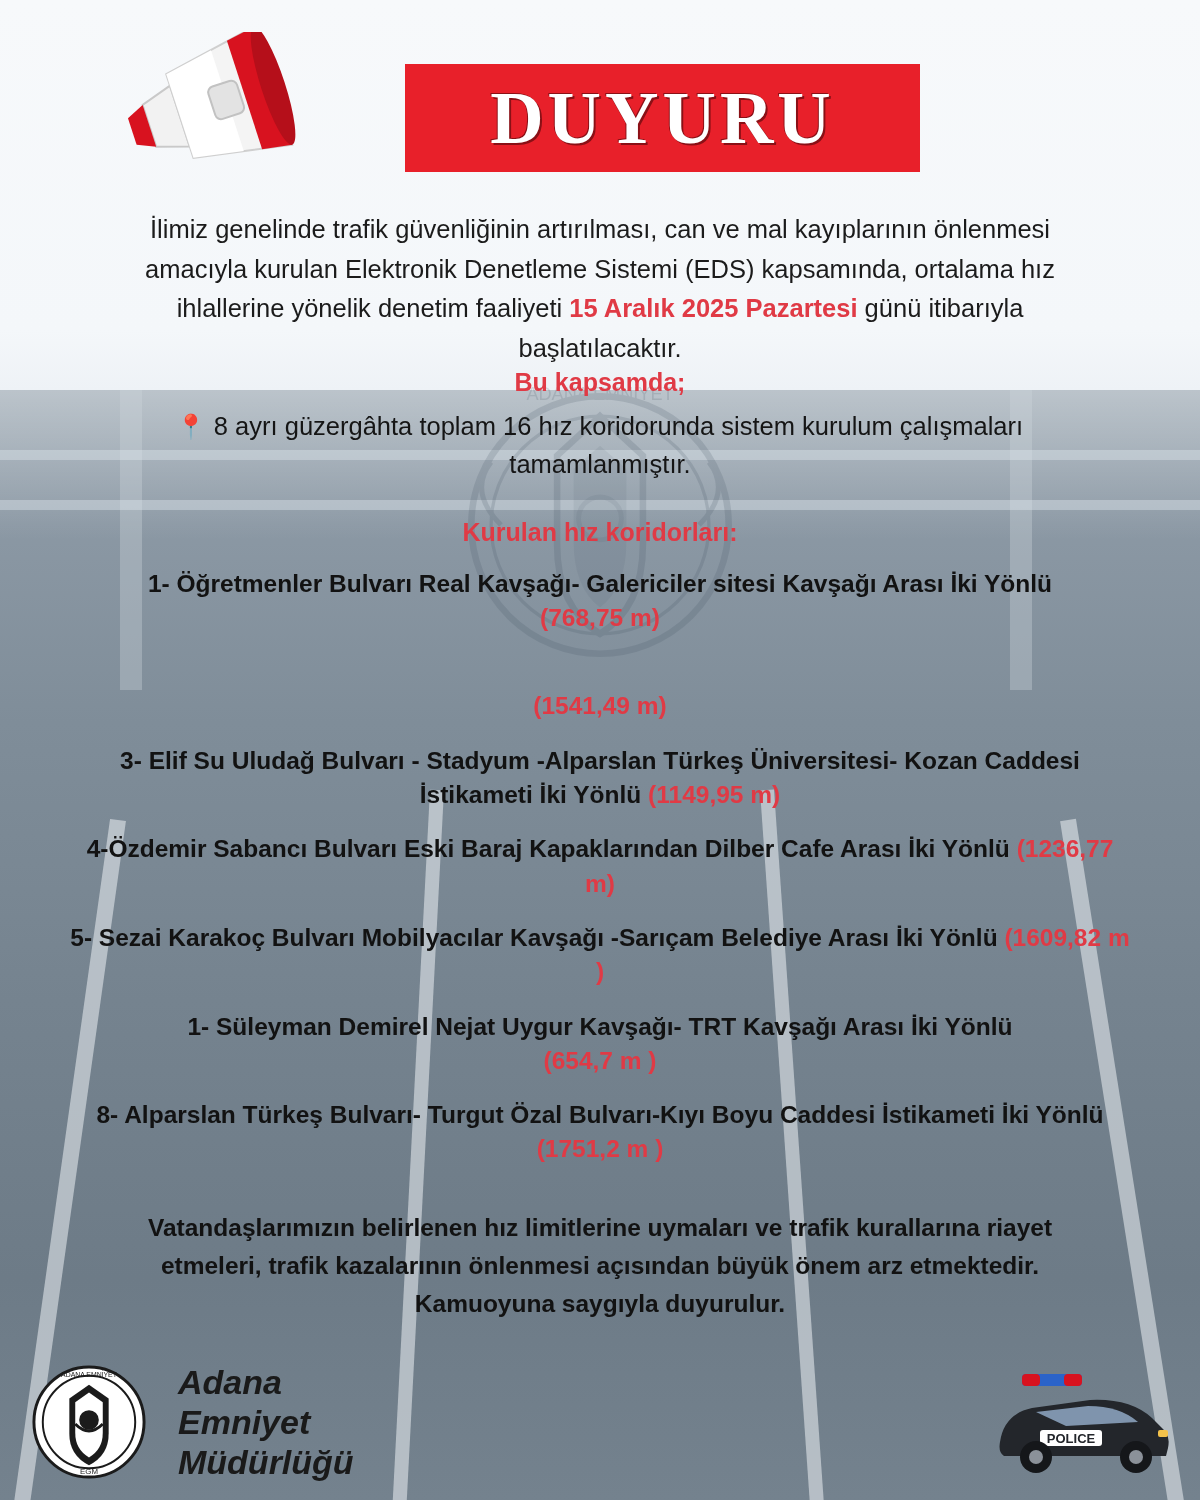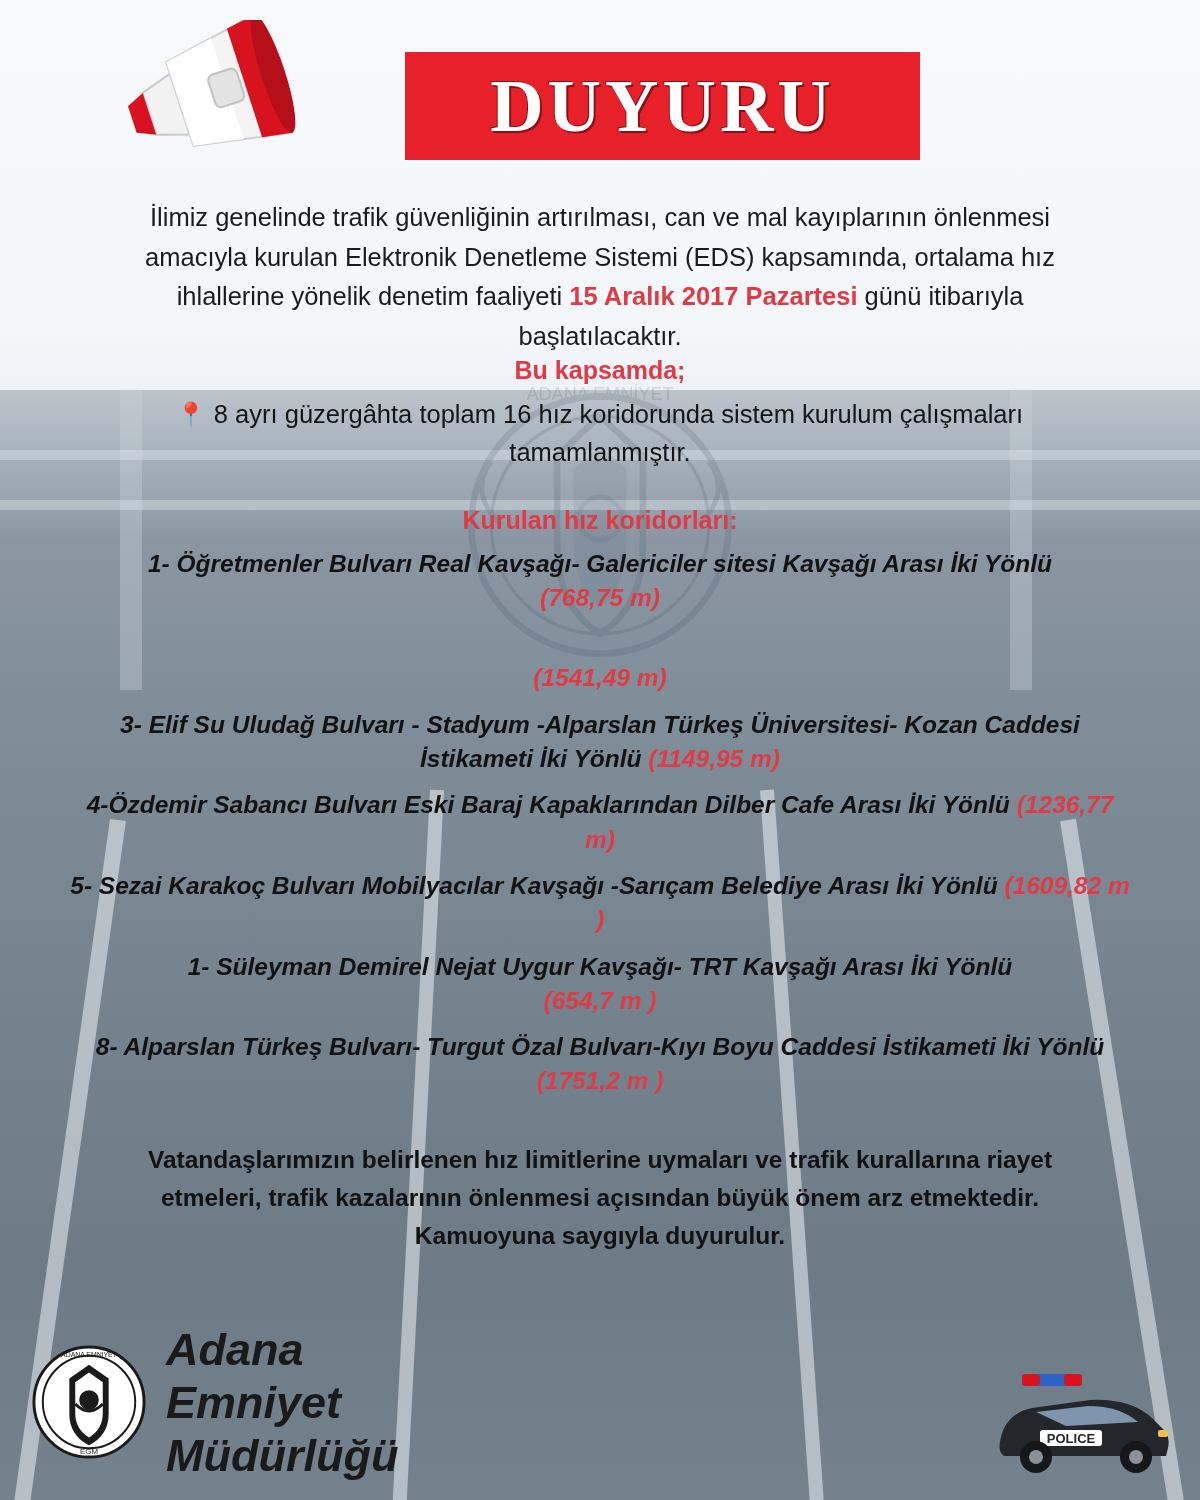--- a/index.html
+++ b/index.html
@@ -80,21 +80,21 @@
     width: 330px;
     height: 330px;
     opacity: 0.16;
     pointer-events: none;
   }
 
   
   .content {
     position: relative;
     z-index: 5;
-    padding: 0 60px;
+    padding: 12px 60px;
   }
 
   
   .header {
     position: relative;
     height: 180px;
   }
   .megaphone {
     position: absolute;
     left: 55px;
@@ -157,27 +157,26 @@
 
   .list-title {
     margin-top: 34px;
     text-align: center;
     font-size: 25px;
     font-weight: 700;
     color: #e03a45;
   }
 
   .corridor {
-    margin: 12px 10px 0 10px;
+    margin: 20px 10px 0 10px;
     text-align: center;
     font-size: 24.5px;
     line-height: 1.4;
     font-weight: 700;
     color: #121212;
-    font-style: italic;
   }
   .corridor .len {
     color: #e03a45;
     font-weight: 700;
   }
 
   .closing {
     margin: 42px 40px 0 40px;
     text-align: center;
     font-size: 24.5px;
@@ -203,23 +202,24 @@
     gap: 18px;
   }
   .emblem {
     width: 118px;
     height: 118px;
   }
   .org-name {
     font-family: "Liberation Sans", sans-serif;
     font-style: italic;
     font-weight: bold;
-    font-size: 45px;
+    font-size: 34px;
     line-height: 1.18;
     color: #1a1a1a;
+    margin-left: 12px;
   }
   .police-car {
     position: absolute;
     right: 20px;
     bottom: 14px;
     width: 210px;
     height: 130px;
   }
 </style>
 </head>
@@ -264,21 +264,21 @@
           <ellipse cx="160" cy="74" rx="12" ry="62" fill="#b50f1a"></ellipse>
           <rect x="96" y="56" width="30" height="34" rx="6" fill="#e3e3e3" stroke="#c2c2c2" stroke-width="2"></rect>
         </g>
       </svg>
 
       <div class="duyuru-banner">
         <span class="duyuru-text">DUYURU</span>
       </div>
     </div>
 
-    <p class="intro"><span>İlimiz genelinde trafik güvenliğinin artırılması, can ve mal kayıplarının önlenmesi amacıyla kurulan Elektronik Denetleme Sistemi (EDS) kapsamında, ortalama hız ihlallerine yönelik denetim faaliyeti </span><span class="highlight-red">15 Aralık 2017 Pazartesi</span><span> günü itibarıyla başlatılacaktır.</span></p>
+    <p class="intro"><span>İlimiz genelinde trafik güvenliğinin artırılması, can ve mal kayıplarının önlenmesi amacıyla kurulan Elektronik Denetleme Sistemi (EDS) kapsamında, ortalama hız ihlallerine yönelik denetim faaliyeti </span><span class="highlight-red">15 Aralık 2025 Pazartesi</span><span> günü itibarıyla başlatılacaktır.</span></p>
 
     <div class="bu-kapsamda">Bu kapsamda;</div>
     <p class="bullet-line"><span class="pin">📍</span> <span>8 ayrı güzergâhta toplam 16 hız koridorunda sistem kurulum çalışmaları tamamlanmıştır.</span></p>
 
     <div class="list-title">Kurulan hız koridorları:</div>
 
     <p class="corridor"><span>1- Öğretmenler Bulvarı Real Kavşağı- Galericiler sitesi Kavşağı Arası İki Yönlü</span><br><span class="len">(768,75 m)</span></p>
 
     <p class="corridor"><br><span class="len">(1541,49 m)</span></p>
 

